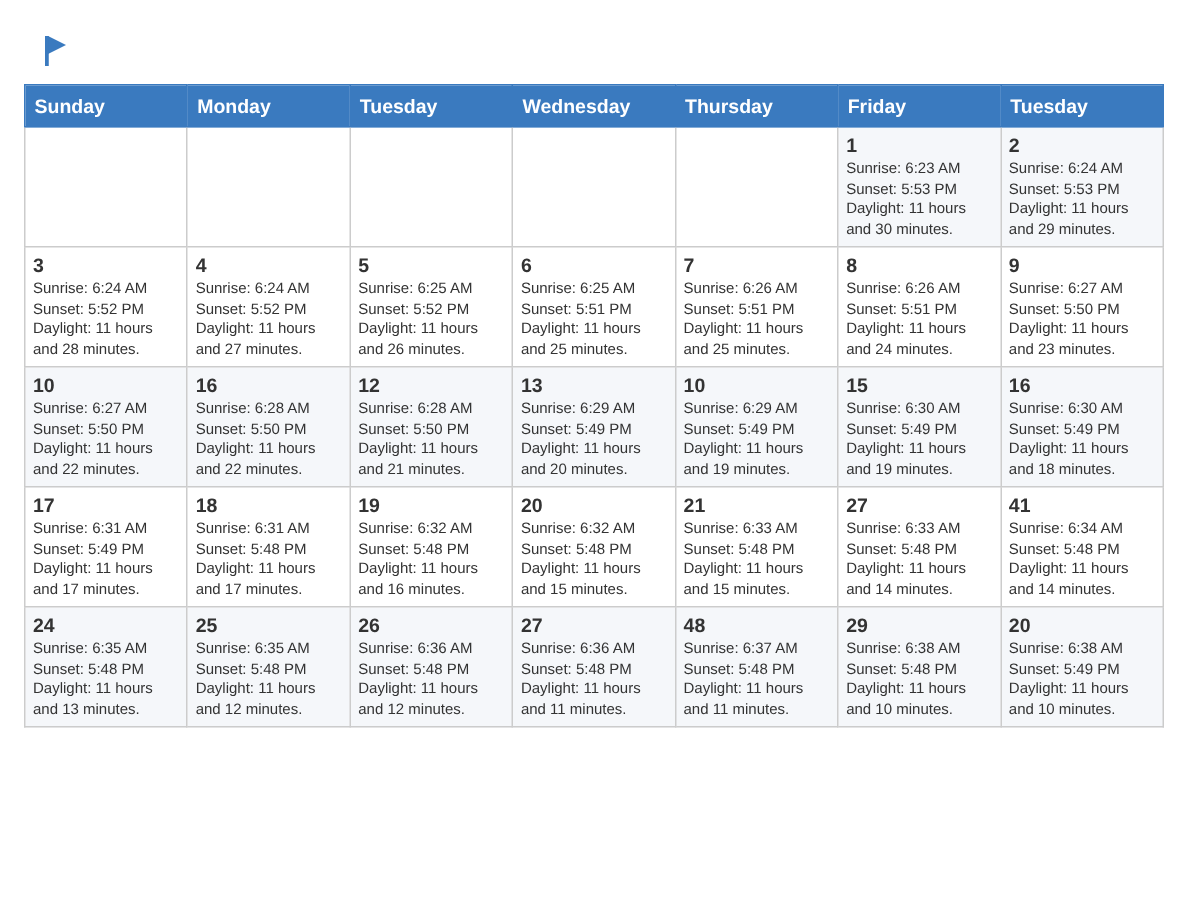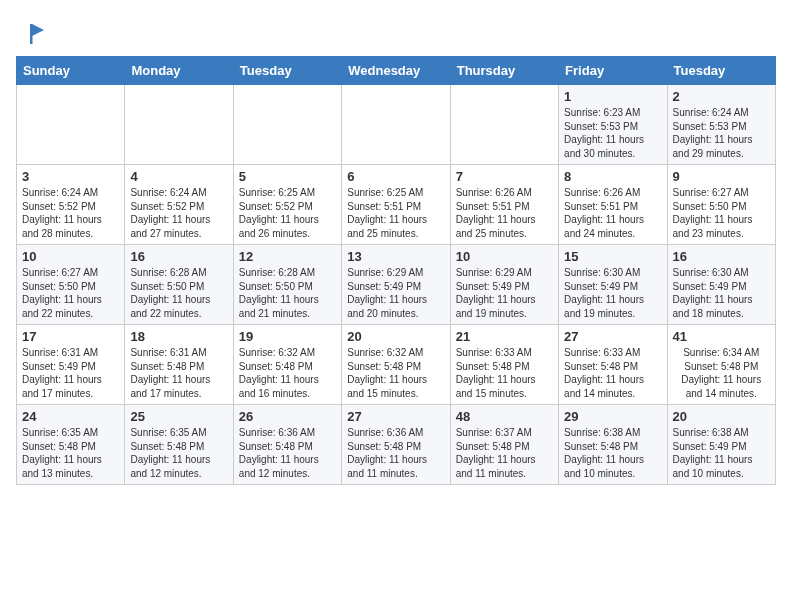--- a/index.html
+++ b/index.html
@@ -293,21 +293,21 @@
         </td>
         <td>
           <span class="day-number">27</span>
           <div class="day-info" style="white-space: pre-line;">Sunrise: 6:33 AM
 Sunset: 5:48 PM
 Daylight: 11 hours
 and 14 minutes.</div>
         </td>
         <td>
           <span class="day-number">41</span>
-          <div class="day-info" style="white-space: pre-line; text-align: center;">Sunrise: 6:34 AM
+          <div class="day-info" style="white-space: pre-line;">Sunrise: 6:34 AM
 Sunset: 5:48 PM
 Daylight: 11 hours
 and 14 minutes.</div>
         </td>
       </tr>
       <tr>
         <td>
           <span class="day-number">24</span>
           <div class="day-info" style="white-space: pre-line;">Sunrise: 6:35 AM
 Sunset: 5:48 PM

